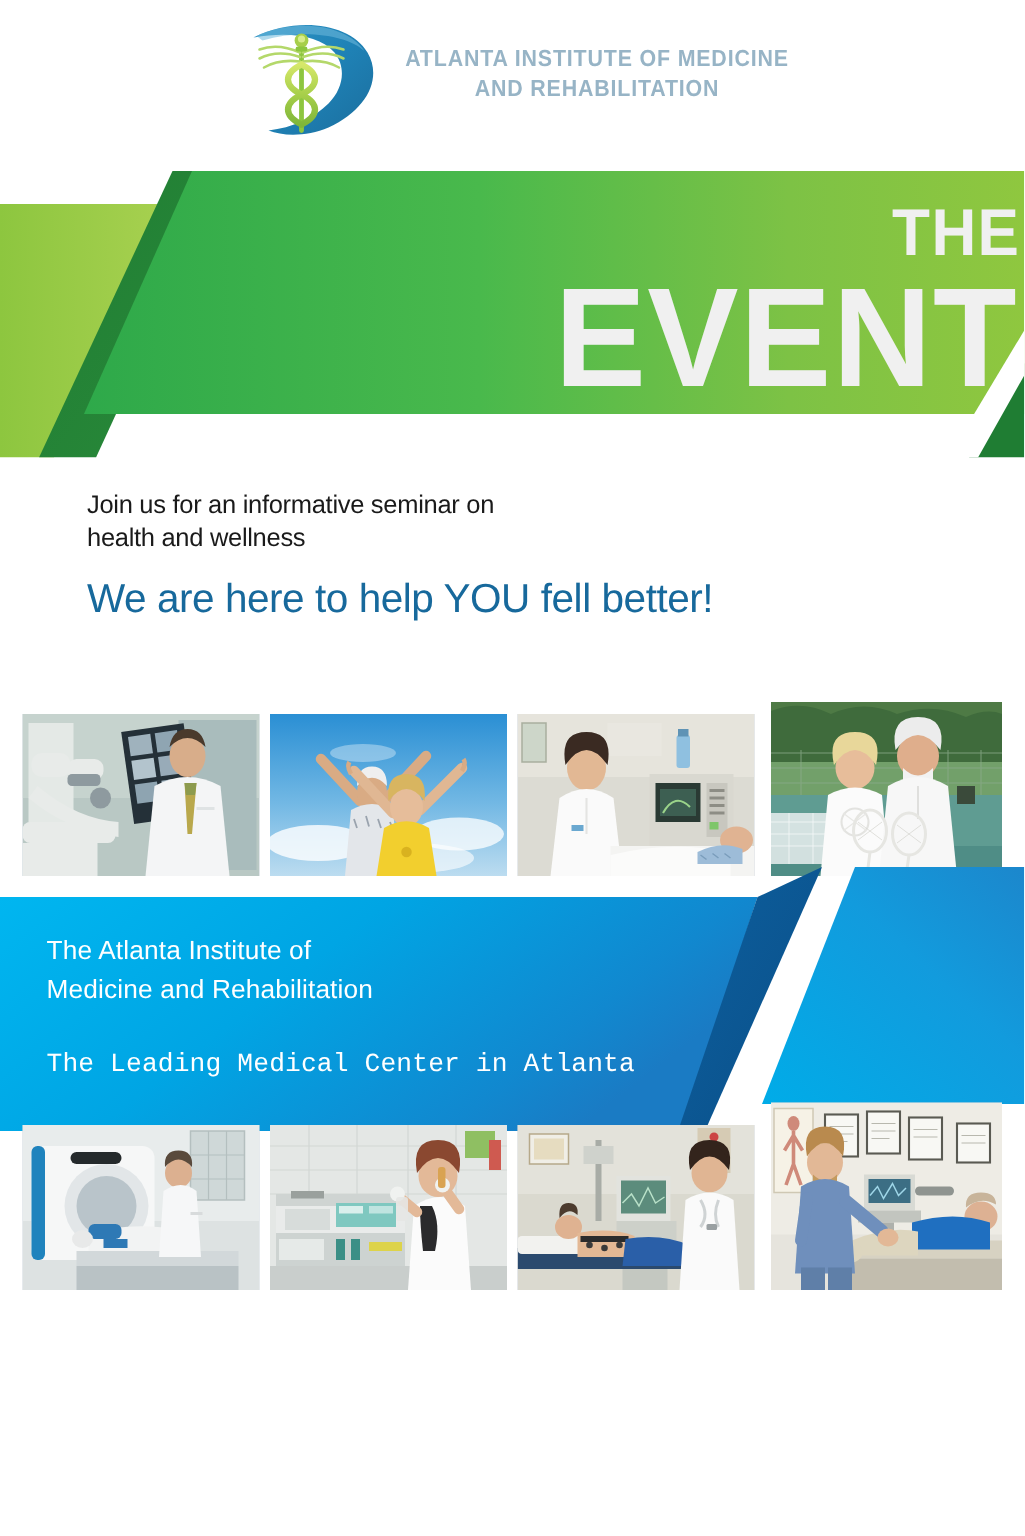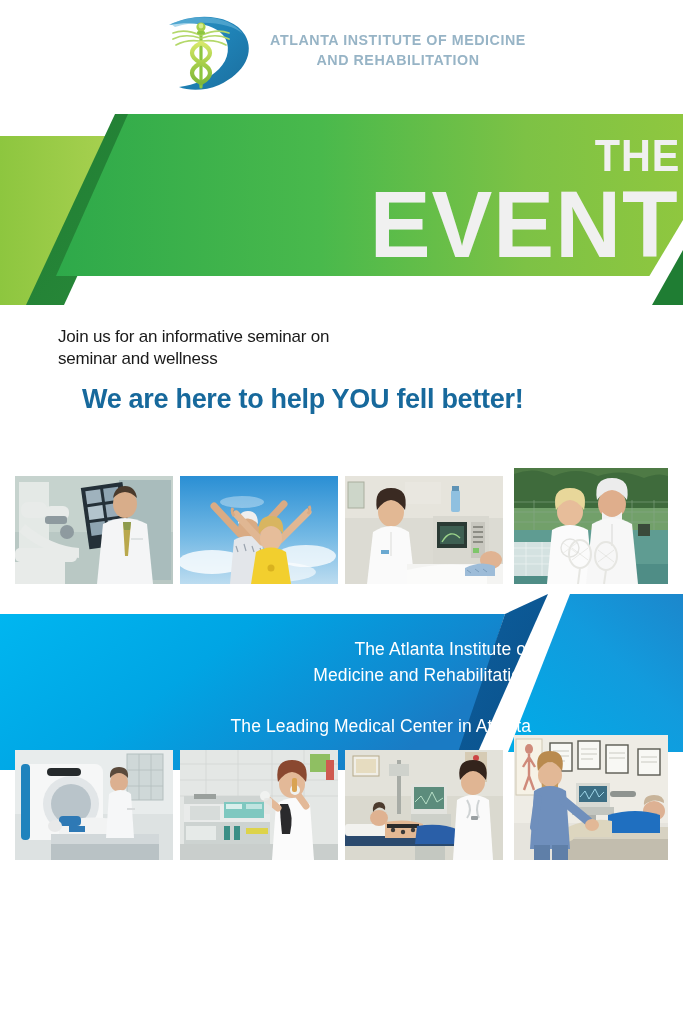--- a/index.html
+++ b/index.html
@@ -63,53 +63,52 @@
   }
   #subhead-1 {
     font-size: 17px;
     color: #1a1a1a;
     line-height: 1.28;
     letter-spacing: -0.2px;
   }
   #subhead-2 {
     margin-top: 14px;
     font-size: 27px;
-    font-weight: bold;
+    font-weight: normal;
     color: #17699c;
     letter-spacing: -0.3px;
-    margin-left: 24px;
   }
 
   
   .photo {
     position: absolute;
     overflow: hidden;
     background: #cfd8dd;
   }
   .photo .scene { position: absolute; inset: 0; }
 
   
   #blue-band {
     position: absolute;
-    left: 0; top: 580px;
-    width: 683px; height: 190px; text-align: right;
+    left: 0; top: 564px;
+    width: 683px; height: 190px;
   }
   .b-shape { position: absolute; top: 0; left: 0; width: 683px; height: 190px; }
   #blue-text-block {
     position: absolute;
     left: 31px; top: 616px;
     width: 500px;
     color: #ffffff;
   }
   .blue-line {
     font-size: 17.5px;
     line-height: 1.5;
     letter-spacing: 0.1px;
   }
-  #blue-tagline { margin-top: 24px; }
+  #blue-tagline { margin-top: 24px; font-family: Liberation Mono, monospace; }
 </style>
 </head>
 <body>
 
 <div id="poster">
 
   <div id="logo-header">
 
     <div id="logo-mark">
       <svg width="94" height="86" viewBox="0 0 94 86">
@@ -199,21 +198,21 @@
                   margin-bottom:2px;">THE</div>
       <div style="font-size:94px; font-weight:bold; color:#f0f0f0;
                   letter-spacing:1px; line-height:0.96; transform:scaleX(0.97);
                   font-family:'Liberation Sans Narrow','Liberation Sans',sans-serif;">EVENT</div>
     </div>
   </div>
 
   <div id="headline-block">
     <div id="subhead-1">
       <div>Join us for an informative seminar on</div>
-      <div>seminar and wellness</div>
+      <div>health and wellness</div>
     </div>
     <div id="subhead-2">We are here to help YOU fell better!</div>
   </div>
 
   <div class="photo" style="left:15px; top:476px; width:158px; height:108px;">
     <svg class="scene" viewBox="0 0 158 108" preserveAspectRatio="none">
       <rect width="158" height="108" fill="#b9c8c4"></rect>
       <rect x="0" y="0" width="158" height="56" fill="#c6d3ce"></rect>
       <rect x="4" y="6" width="30" height="70" fill="#e4e9e6"></rect>
       <rect x="104" y="4" width="52" height="100" fill="#a9bcbc"></rect>

